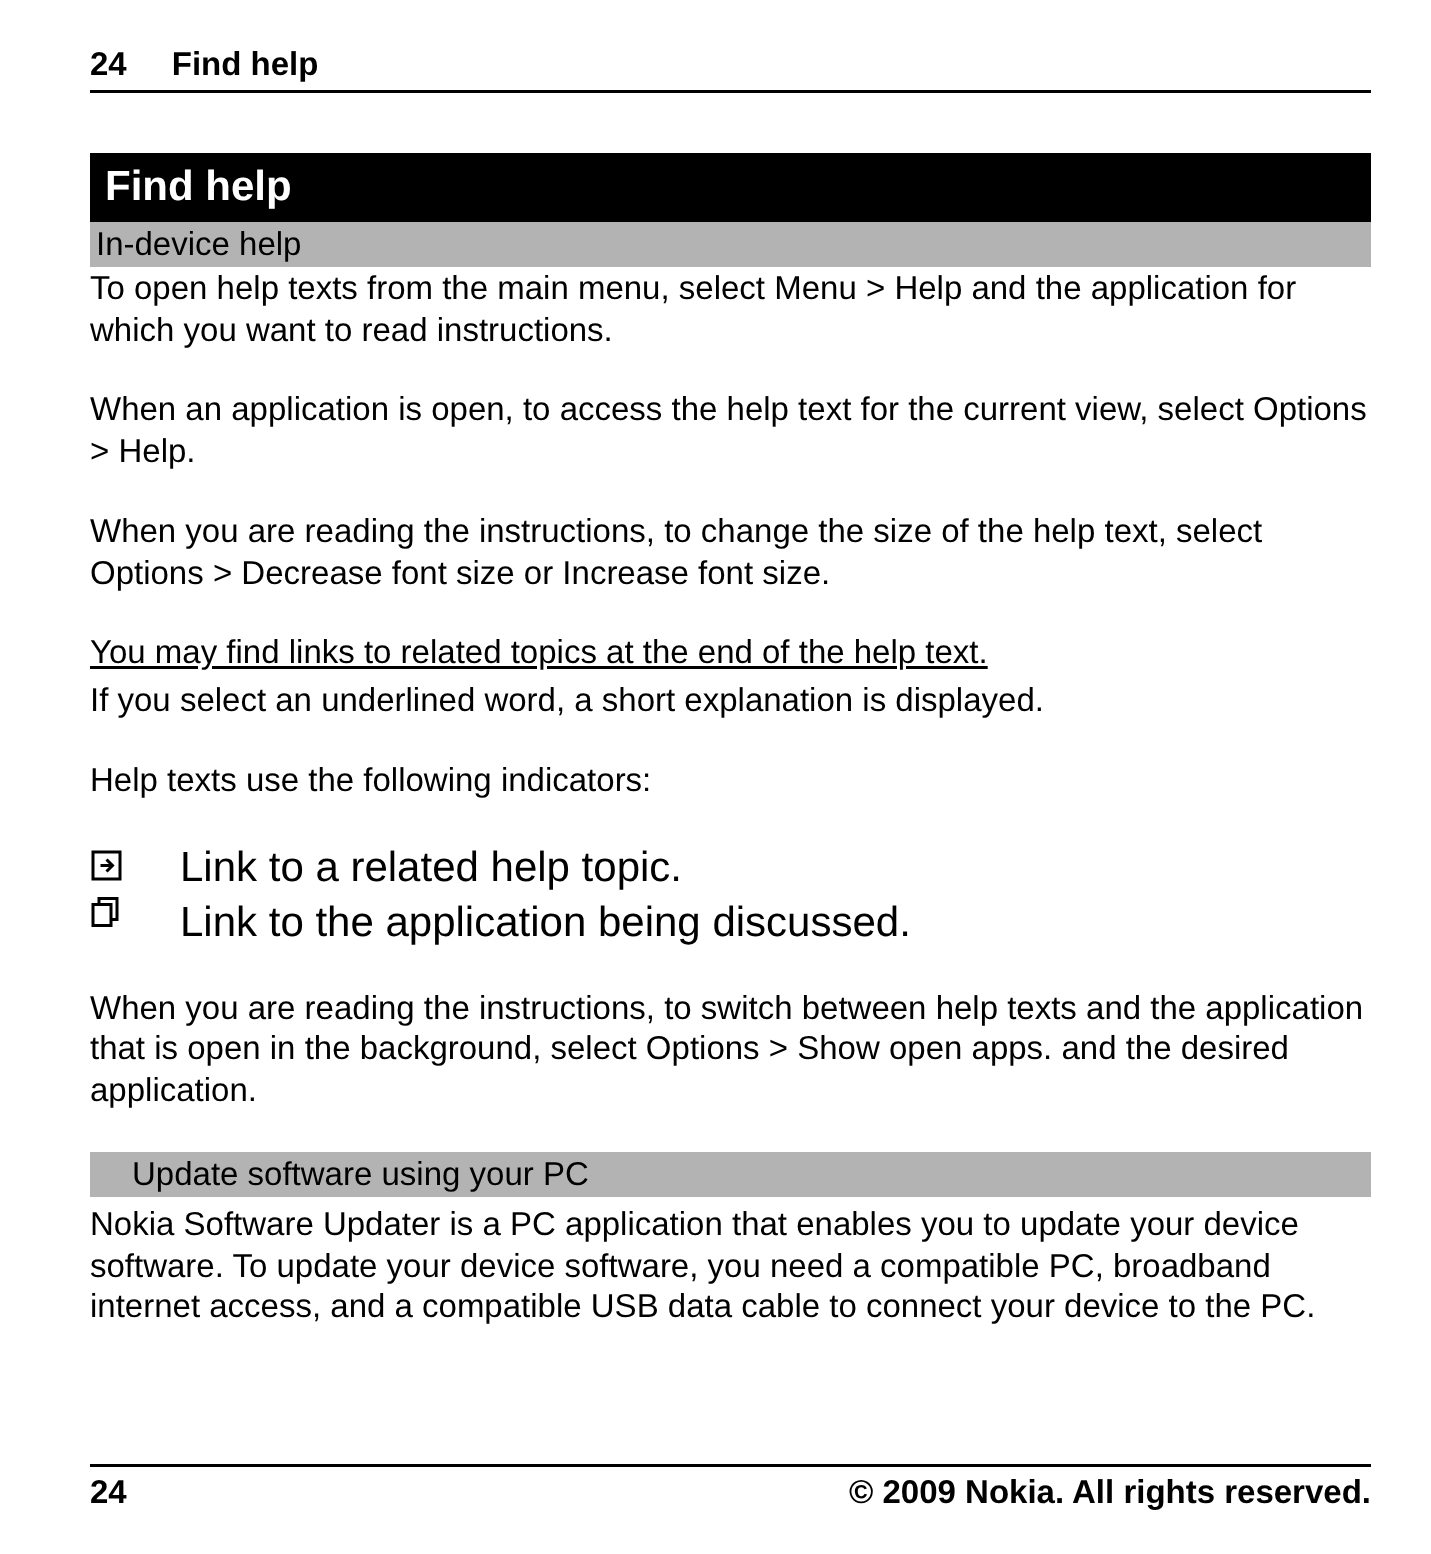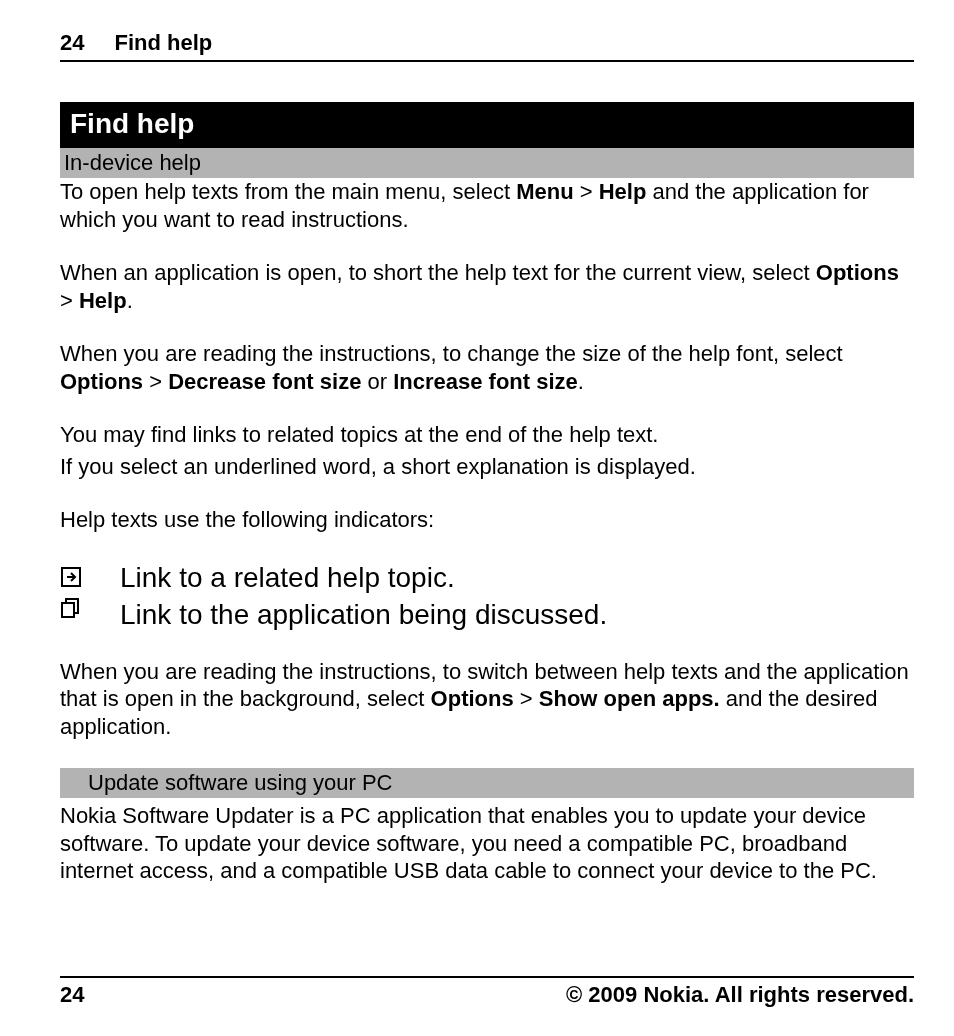--- a/index.html
+++ b/index.html
@@ -52,29 +52,30 @@
   }
   .body {
     font-size: 22px;
     line-height: 1.25;
   }
   .body p {
     margin: 0 0 26px 0;
   }
   .body p.tight {
     margin: 0 0 4px 0;
+    text-decoration: underline;
   }
   .body p.after-tight {
     margin-top: 0;
   }
   .body p.lead {
     margin-top: 4px;
   }
   .bold {
-    font-weight: 700;
+    font-weight: 400;
   }
   .indicator-row {
     display: flex;
     align-items: center;
     margin: 0 0 2px 0;
   }
   .indicator-row2 {
     display: flex;
     align-items: flex-start;
     margin: 0 0 26px 0;
@@ -121,25 +122,25 @@
   </div>
 
   <div class="body">
 
 
     <p>
       <span>To open help texts from the main menu, select </span><span class="bold">Menu</span><span> &gt; </span><span class="bold">Help</span><span> and the application for which you want to read instructions.</span>
     </p>
 
     <p>
-      <span>When an application is open, to short the help text for the current view, select </span><span class="bold">Options</span><span> &gt; </span><span class="bold">Help</span><span>.</span>
+      <span>When an application is open, to access the help text for the current view, select </span><span class="bold">Options</span><span> &gt; </span><span class="bold">Help</span><span>.</span>
     </p>
 
     <p>
-      <span>When you are reading the instructions, to change the size of the help font, select </span><span class="bold">Options</span><span> &gt; </span><span class="bold">Decrease font size</span><span> or </span><span class="bold">Increase font size</span><span>.</span>
+      <span>When you are reading the instructions, to change the size of the help text, select </span><span class="bold">Options</span><span> &gt; </span><span class="bold">Decrease font size</span><span> or </span><span class="bold">Increase font size</span><span>.</span>
     </p>
 
     <p class="tight"><span>You may find links to related topics at the end of the help text.</span></p>
     <p class="after-tight"><span>If you select an underlined word, a short explanation is displayed.</span></p>
 
     <p><span>Help texts use the following indicators:</span></p>
 
     <div class="indicator-row">
       <span class="ind-icon">
         <svg width="22" height="22" viewBox="0 0 22 22">

